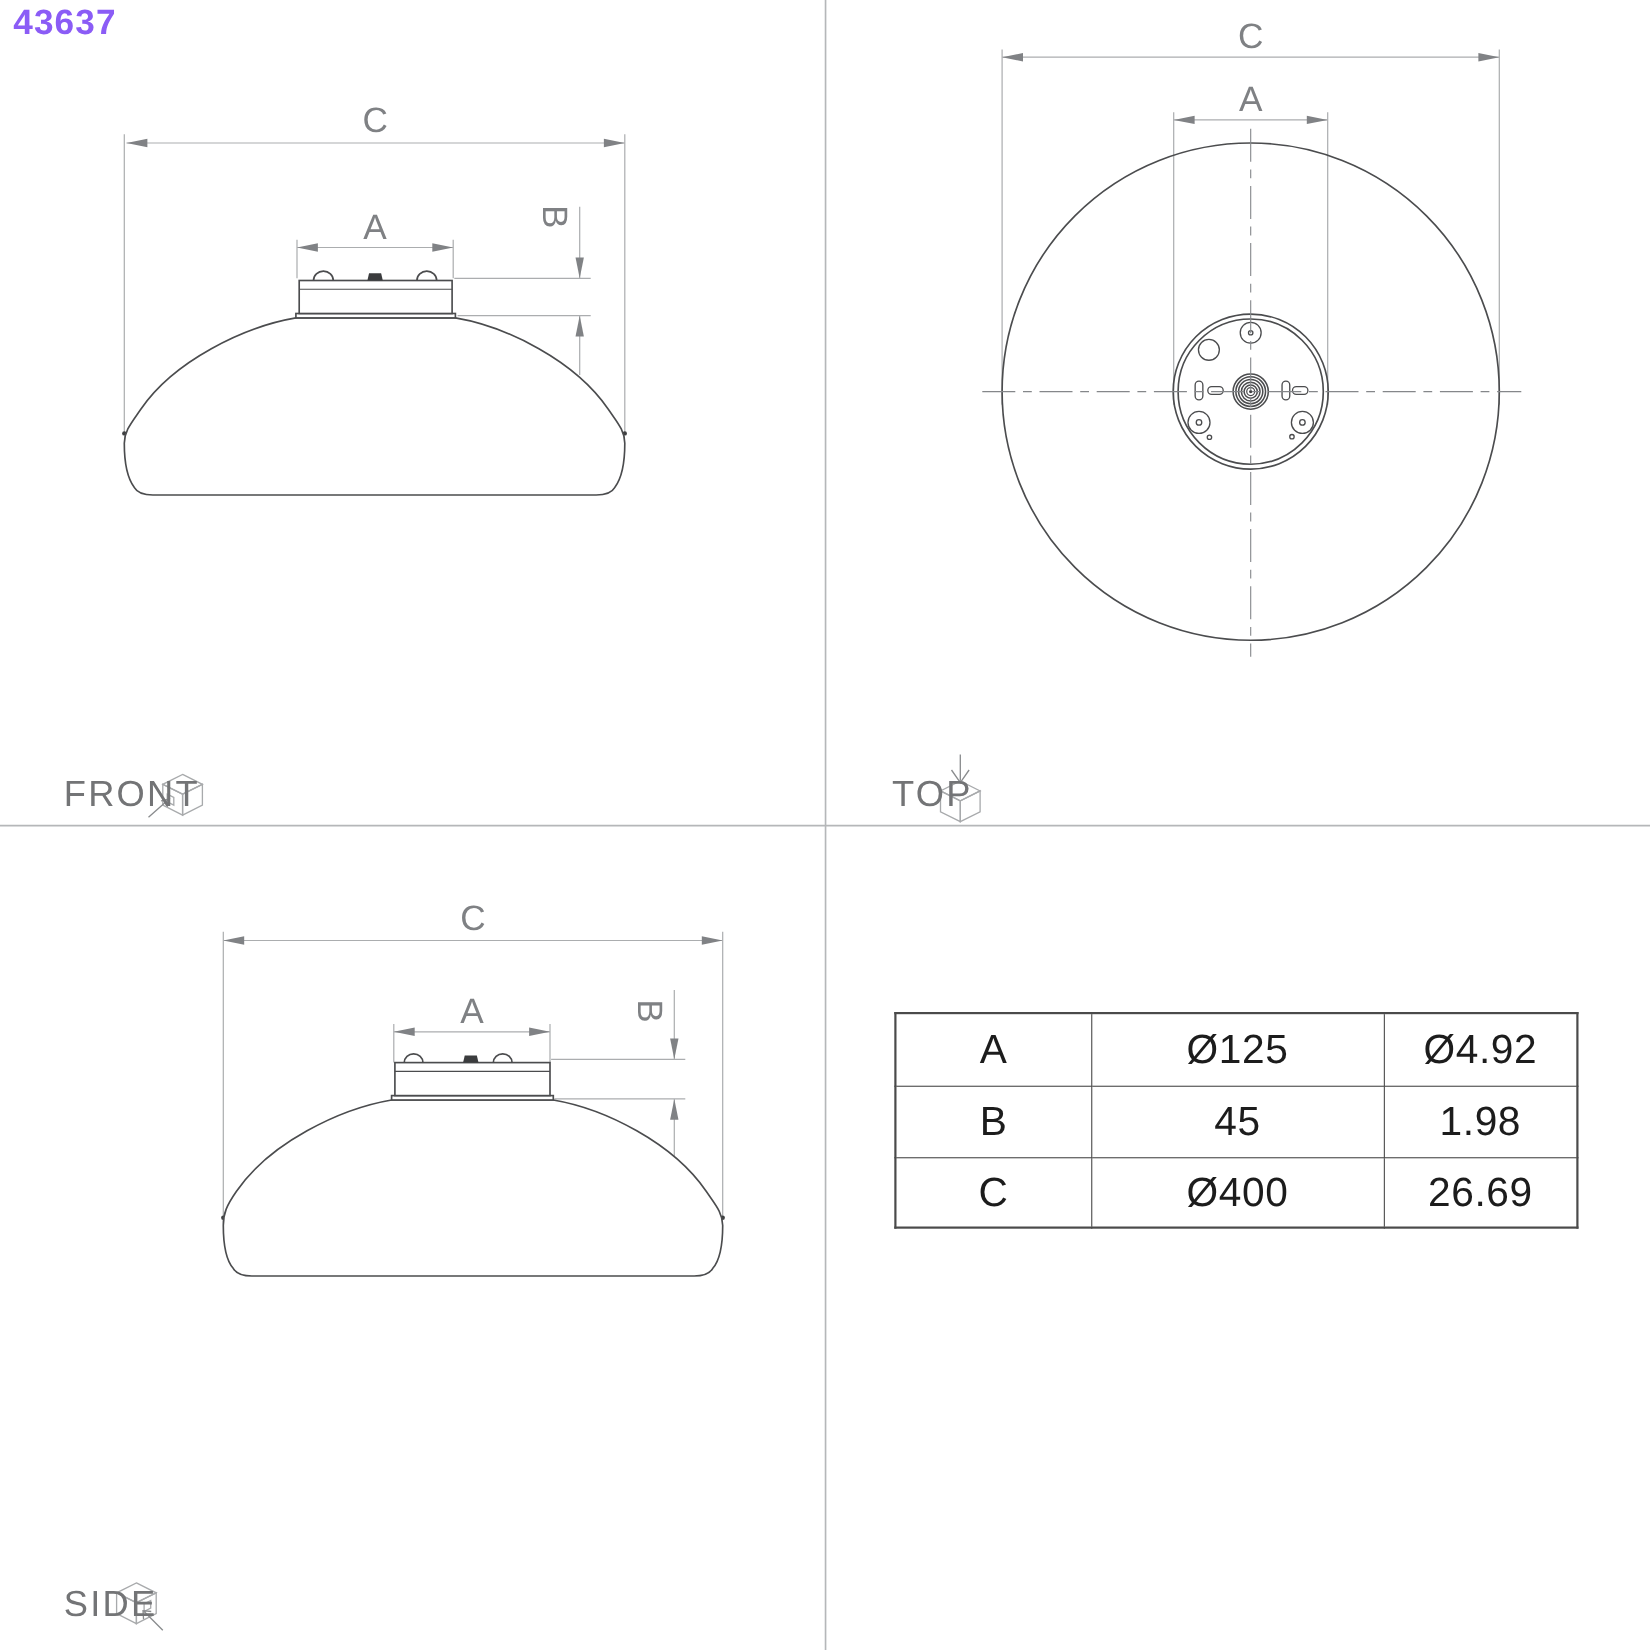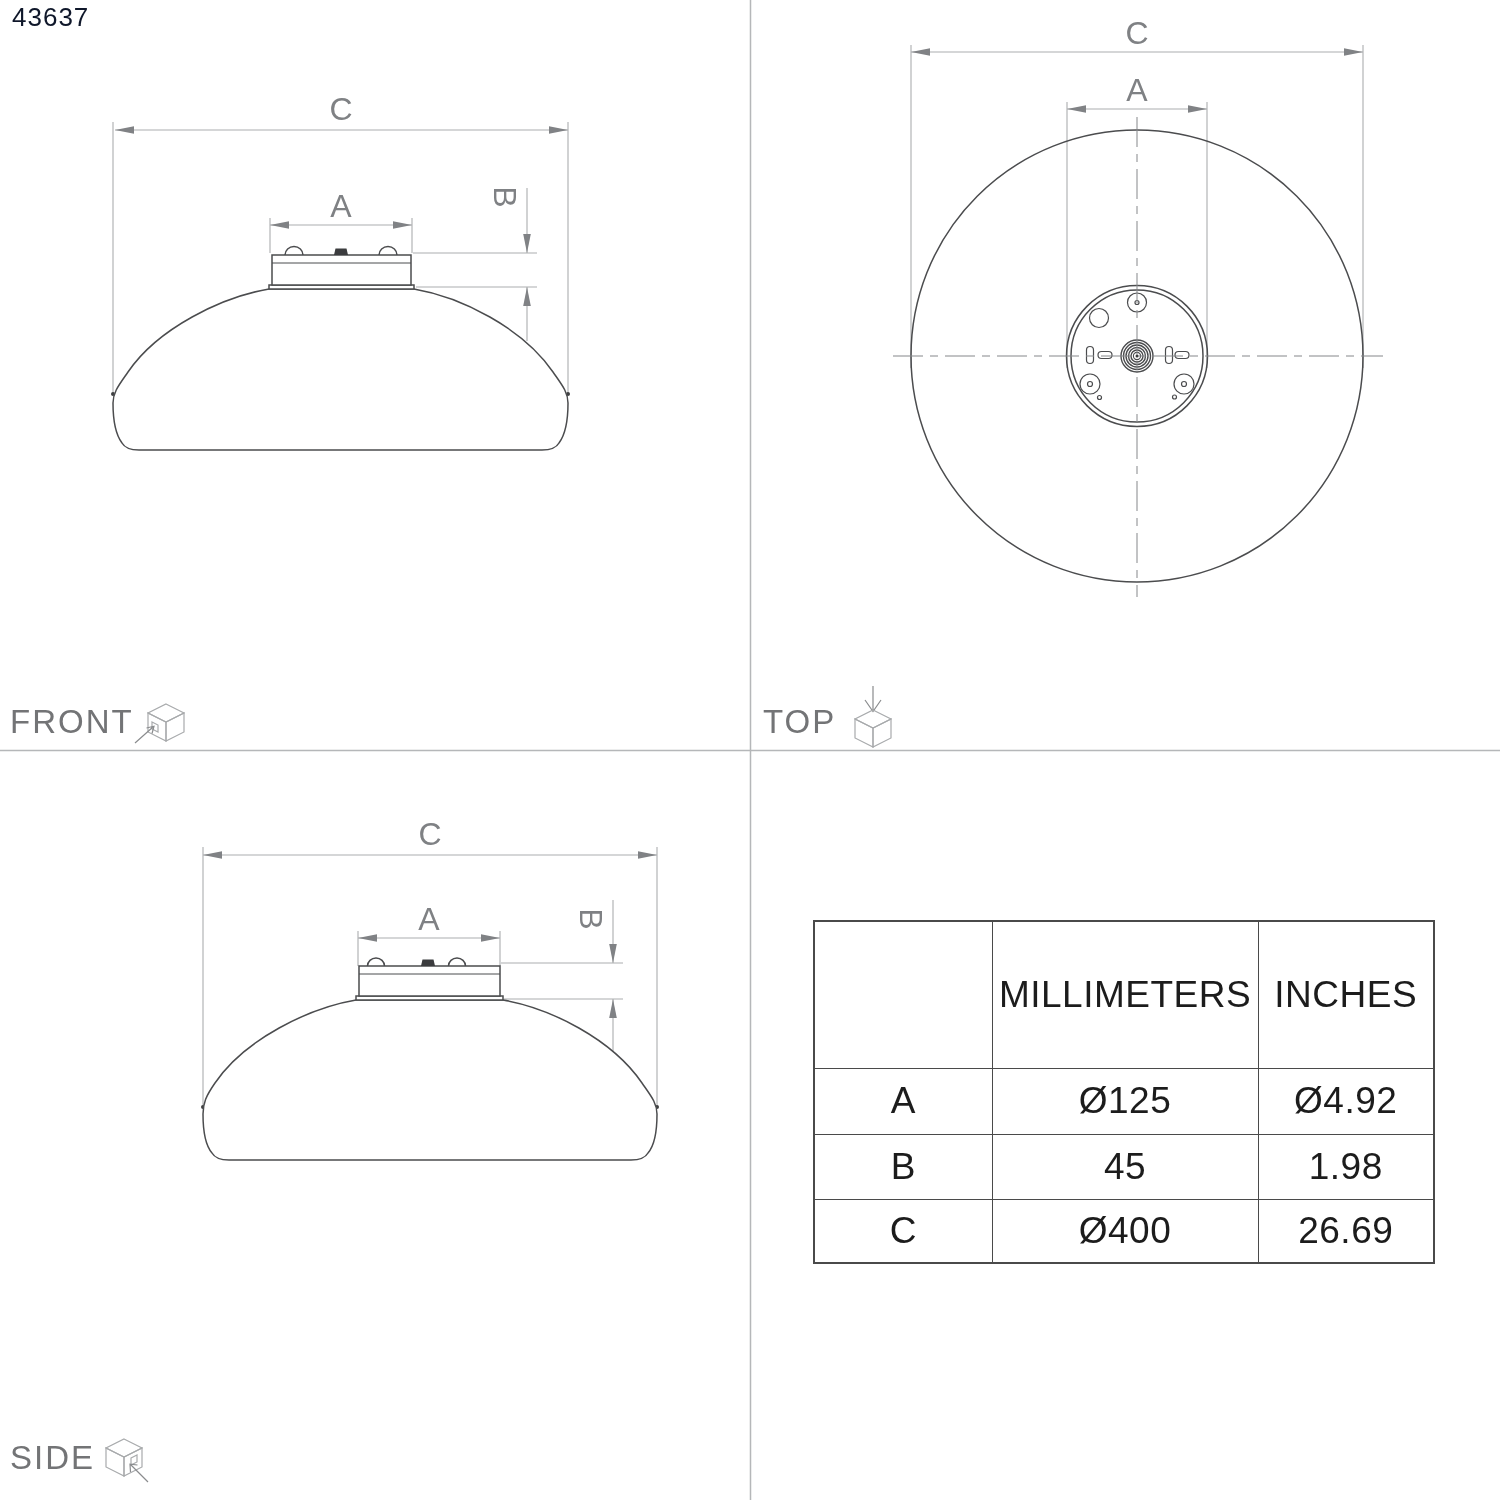--- a/index.html
+++ b/index.html
@@ -2,22 +2,22 @@
 <html><head>
 <meta charset="utf-8">
 <style>
   html,body{margin:0;padding:0;background:#fff;}
   #stage{
     position:relative;width:1500px;height:1500px;background:#ffffff;
     font-family:"Liberation Sans", sans-serif;overflow:hidden;
   }
   #drawing{position:absolute;left:0;top:0;}
   .abs{position:absolute;white-space:nowrap;}
-  .part-number{left:12px;top:2px;font-size:26px;color:#0f172a;letter-spacing:1px;}
-  .view-label{font-size:33px;color:#737476;letter-spacing:2px;}
+  .part-number{left:12px;top:2px;font-size:32px;color:#8b5cf6;letter-spacing:1px;font-weight:bold;}
+  .view-label{font-size:33px;color:#737476;letter-spacing:2px;margin-left:48px;}
   #front-label{left:10px;top:703px;}
   #top-label{left:763px;top:703px;}
   #side-label{left:10px;top:1439px;}
   
   #dim-table-wrap{position:absolute;left:813px;top:920px;}
   table.dim{border-collapse:collapse;table-layout:fixed;width:620px;}
   table.dim td{
     border:1.5px solid #4a4a4a;text-align:center;vertical-align:middle;
     font-size:37px;color:#1c1c1c;padding:0;letter-spacing:0.5px;
   }
@@ -213,25 +213,20 @@
   <div class="abs view-label" id="side-label">SIDE</div>
 
   <div id="dim-table-wrap">
     <table class="dim">
       <colgroup>
           <col style="width:178px">
           <col style="width:266px">
           <col style="width:176px">
         </colgroup>
       <tbody>
-        <tr style="height:147px">
-          <td></td>
-          <td>MILLIMETERS</td>
-          <td>INCHES</td>
-        </tr>
         <tr style="height:66px">
           <td>A</td>
           <td>Ø125</td>
           <td>Ø4.92</td>
         </tr>
         <tr style="height:65px">
           <td>B</td>
           <td>45</td>
           <td>1.98</td>
         </tr>

